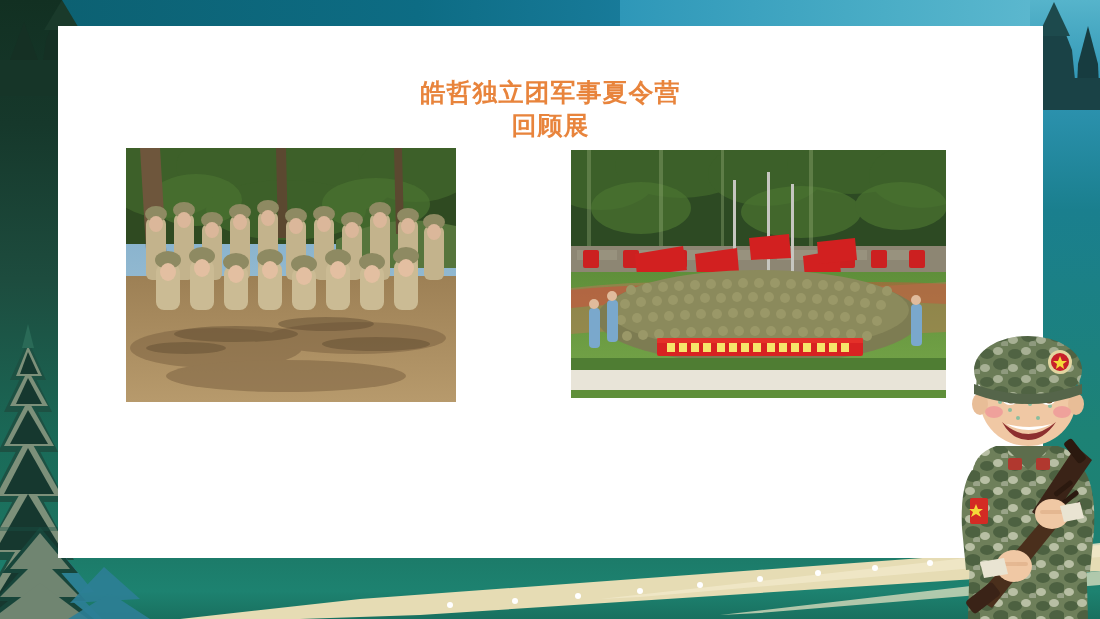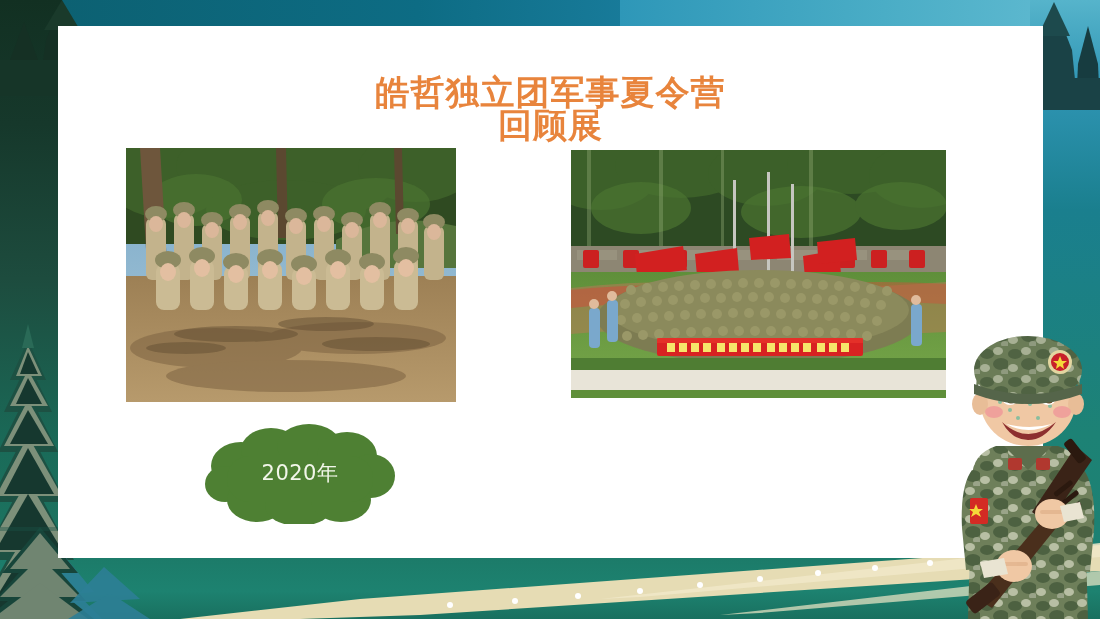--- a/index.html
+++ b/index.html
@@ -56,21 +56,21 @@
   .card{
     position:absolute;left:58px;top:26px;width:985px;height:532px;
     background:#ffffff;
   }
 
   .title{
     position:absolute;left:0;right:0;top:50px;
     text-align:center;
     color:#E8843C;
     font-weight:bold;
-    font-size:34px;
+    font-size:25px;
     line-height:33px;
     letter-spacing:1px;
     font-family:"DejaVu Sans","Liberation Sans",sans-serif;
     white-space:pre-line;
   }
 
   
   .photo{
     position:absolute;overflow:hidden;background:#2b2b24;
   }
@@ -503,37 +503,20 @@
             <rect x="258" y="193" width="8" height="9"></rect>
           <rect x="270" y="193" width="8" height="9"></rect>
         </g>
 
         <rect x="0" y="208" width="375" height="12" fill="#4f7d33"></rect>
         <rect x="0" y="220" width="375" height="28" fill="#e8e4d8"></rect>
         <rect x="0" y="240" width="375" height="8" fill="#5f8f3a"></rect>
       </svg>
     </div>
 
-    <div class="bush bush-left">
-      <svg viewBox="0 0 190 100" preserveAspectRatio="none">
-        <g fill="#4E8033">
-          <ellipse cx="36" cy="42" rx="30" ry="24"></ellipse>
-          <ellipse cx="66" cy="26" rx="30" ry="22"></ellipse>
-          <ellipse cx="104" cy="22" rx="32" ry="22"></ellipse>
-          <ellipse cx="142" cy="32" rx="30" ry="24"></ellipse>
-          <ellipse cx="166" cy="52" rx="24" ry="22"></ellipse>
-          <ellipse cx="20" cy="60" rx="20" ry="18"></ellipse>
-          <ellipse cx="52" cy="76" rx="30" ry="22"></ellipse>
-          <ellipse cx="94" cy="82" rx="34" ry="20"></ellipse>
-          <ellipse cx="136" cy="76" rx="30" ry="22"></ellipse>
-          <rect x="22" y="32" width="146" height="46" rx="22"></rect>
-        </g>
-      </svg>
-      <div class="bush-label">2020年</div>
-    </div>
 
 
   </div>
 
   <div class="mascot">
     <svg viewBox="0 0 148 301" preserveAspectRatio="none">
       <defs>
         <pattern id="camo" width="28" height="28" patternUnits="userSpaceOnUse">
           <rect width="28" height="28" fill="#6e7f5a"></rect>
           <ellipse cx="7" cy="8" rx="7" ry="5" fill="#4d6141"></ellipse>

